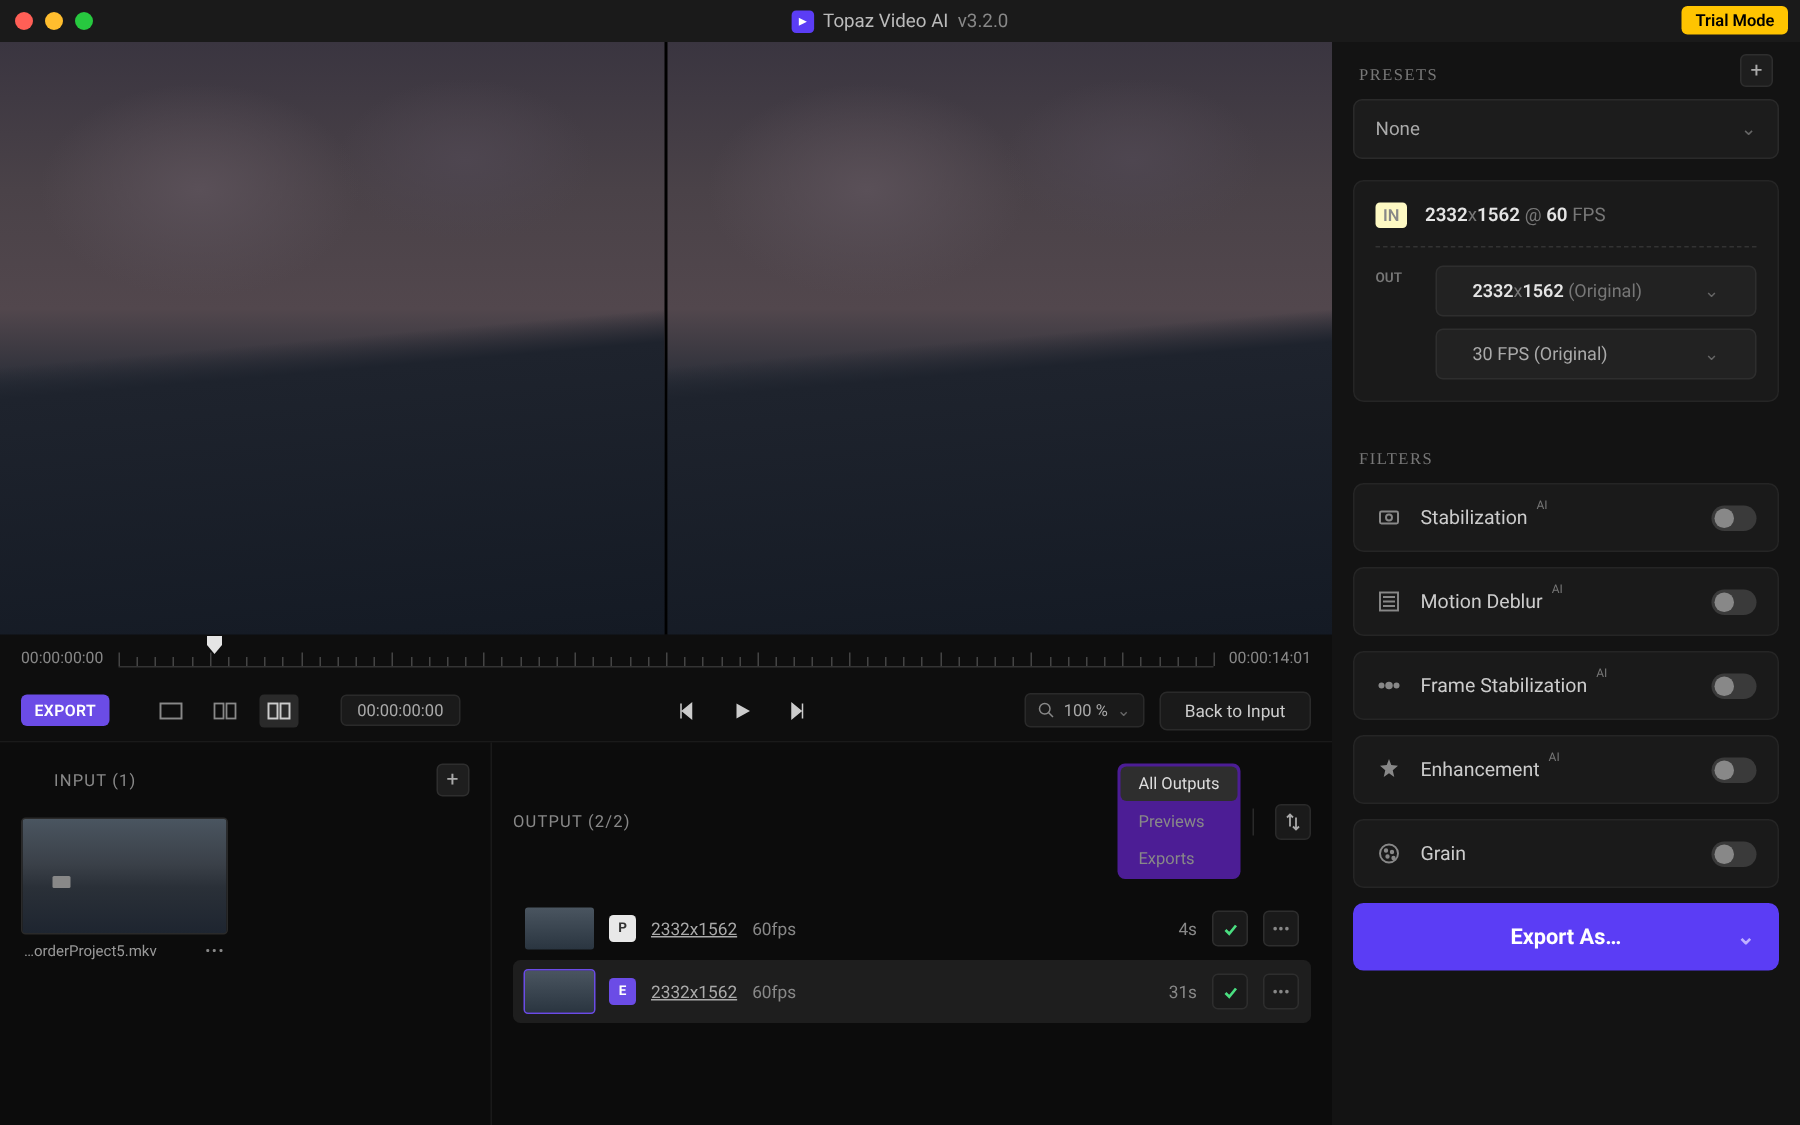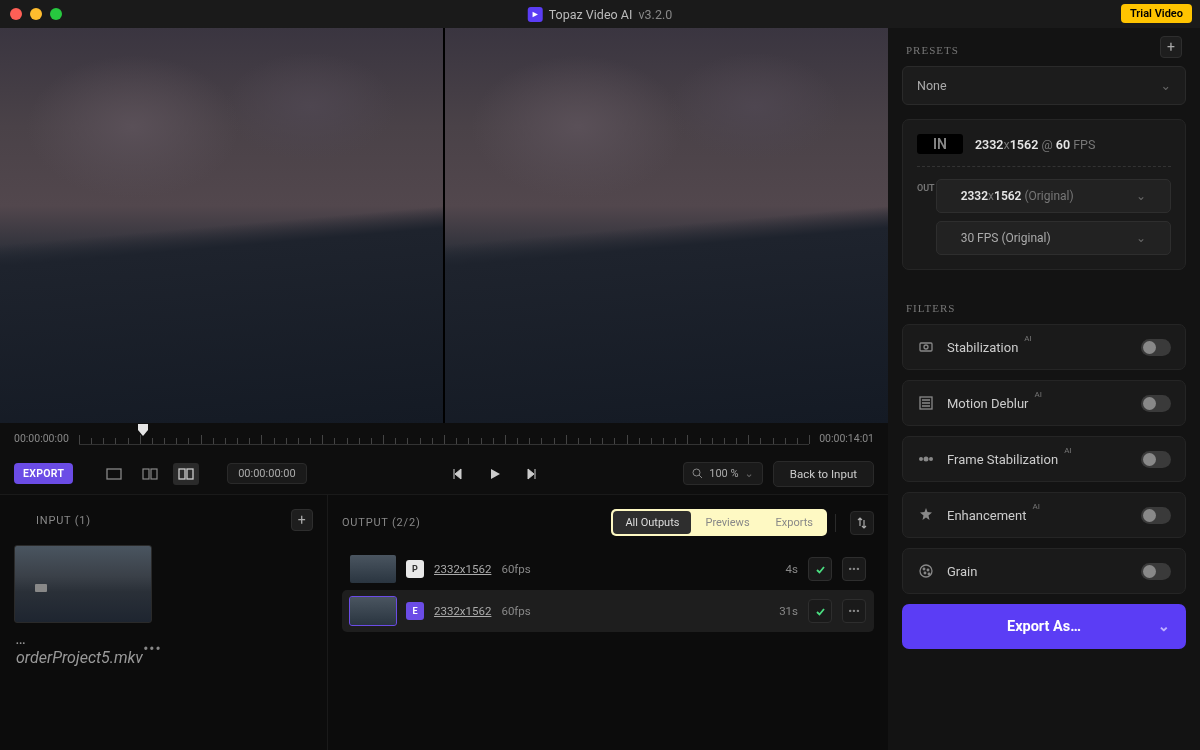--- a/index.html
+++ b/index.html
@@ -33,26 +33,26 @@
 .play-btn { width:30px; height:26px; display:flex; align-items:center; justify-content:center; color:#ccc;}
 .zoom-box { background:#1a1a1a; border:1px solid #2a2a2a; padding:4px 8px; font-size:11px; color:#aaa; border-radius:4px; display:flex; align-items:center; gap:6px;}
 .back-btn { background:#1a1a1a; border:1px solid #2a2a2a; padding:5px 16px; font-size:11.5px; color:#ccc; border-radius:5px;}
 .bottom { flex:1; display:flex; background:#0c0c0c;}
 .input-panel { width:328px; padding:14px; border-right:1px solid #1a1a1a;}
 .panel-head { display:flex; justify-content:space-between; align-items:center; margin-bottom:14px; font-size:11px; letter-spacing:0.8px; color:#888;margin-left:22px;}
 .add-btn { width:22px; height:22px; background:#1e1e1e; border:1px solid #2e2e2e; border-radius:4px; display:flex; align-items:center; justify-content:center; color:#aaa; font-size:14px;}
 .input-thumb { width:138px; }
 .thumb-img { width:138px; height:78px; background:linear-gradient(180deg,#4a5560 0%,#3a4048 40%,#2a3038 60%,#1e2530 100%); border-radius:3px; border:1px solid #2a2a2a; position:relative;}
 .thumb-img::after{content:"";position:absolute;left:20px;top:38px;width:12px;height:8px;background:#888;border-radius:1px;}
-.thumb-label { display:flex; align-items:center; justify-content:space-between; font-size:16px; color:#999; margin-top:6px; padding:0 2px;font-style:italic;}
+.thumb-label { display:flex; align-items:center; justify-content:space-between; font-size:10px; color:#999; margin-top:6px; padding:0 2px;}
 .more-dots { color:#888; letter-spacing:1px;}
 .output-panel { flex:1; padding:14px;}
 .out-head { display:flex; align-items:center; justify-content:space-between; margin-bottom:12px;}
 .out-title { font-size:11px; letter-spacing:0.8px; color:#888;}
-.tabs { display:flex; gap:2px; background:#fef9c3; border-radius:5px; padding:2px;}
+.tabs { display:flex; gap:2px; background:#4c1d95; border-radius:5px; padding:2px;flex-direction:column;}
 .tab { font-size:11px; padding:5px 12px; color:#888; border-radius:4px;}
 .tab.active { background:#2e2e2e; color:#ddd;}
 .sort-btn { width:24px; height:24px; background:#1a1a1a; border:1px solid #2a2a2a; border-radius:4px; display:flex; align-items:center; justify-content:center; margin-left:6px; color:#888; font-size:12px;}
 .out-row { display:flex; align-items:center; gap:10px; padding:7px 8px; border-radius:5px; font-size:11.5px; color:#888;}
 .out-row.sel { background:#1e1e1e;}
 .out-thumb { width:46px; height:28px; background:linear-gradient(180deg,#4a5560,#2a3540); border-radius:2px;}
 .out-thumb.sel { outline:1.5px solid #6b4ce6;}
 .badge { width:18px; height:18px; border-radius:3px; display:flex; align-items:center; justify-content:center; font-size:9px; font-weight:700; color:#fff;}
 .badge.p { background:#e8e8e8; color:#333;}
 .badge.e { background:#6b4ce6;}
@@ -62,24 +62,24 @@
 .check-btn svg { stroke:#4ade80;}
 .menu-btn { width:24px; height:24px; background:#1a1a1a; border:1px solid #2e2e2e; border-radius:4px; display:flex; align-items:center; justify-content:center; color:#888;}
 .sidebar { width:312px; background:#131313; overflow-y:auto; padding-bottom:0;}
 .section-label { font-size:11px; letter-spacing:1px; color:#777; padding:16px 18px 10px;font-family:Liberation Serif, serif;}
 .preset-row { display:flex; align-items:center; justify-content:space-between; padding:0 18px 0 18px;}
 .add-preset { width:22px; height:22px; background:#1e1e1e; border:1px solid #2e2e2e; border-radius:4px; display:flex; align-items:center; justify-content:center; color:#aaa; font-size:14px;}
 .select-box { margin:0 14px 14px; background:#1c1c1c; border:1px solid #2a2a2a; border-radius:6px; padding:11px 14px; display:flex; justify-content:space-between; align-items:center; font-size:12.5px; color:#aaa;}
 .chevron { color:#666;}
 .video-card { margin:0 14px 16px; background:#1a1a1a; border:1px solid #252525; border-radius:7px; padding:14px;}
 .video-in-row { display:flex; align-items:center; gap:12px; font-size:12.5px; padding-bottom:12px; border-bottom:1px dashed #333;}
-.io-badge { font-size:14px; background:#000000; color:#888; padding:2px 16px; border-radius:3px; font-weight:600;}
+.io-badge { font-size:11px; background:#fef9c3; color:#888; padding:2px 5px; border-radius:3px; font-weight:600;}
 .bright { color:#e5e5e5; font-weight:600;}
 .dim { color:#777;}
-.video-out-sel { margin-top:12px; display:flex; gap:1px;}
+.video-out-sel { margin-top:12px; display:flex; gap:22px;}
 .out-badge { font-size:9px; color:#777; padding:4px 0; font-weight:600;}
 .out-selects { flex:1; display:flex; flex-direction:column; gap:8px;}
 .mini-select { background:#222; border:1px solid #2e2e2e; border-radius:5px; padding:9px 24px; display:flex; justify-content:space-between; align-items:center; font-size:12px; color:#aaa;}
 .filter-row { margin:0 14px 10px; background:#1a1a1a; border:1px solid #252525; border-radius:7px; padding:13px 14px; display:flex; align-items:center; gap:12px; font-size:13px; color:#ccc;}
 .filter-icon { width:18px; height:18px; display:flex; align-items:center; justify-content:center; color:#888;}
 .ai-badge { font-size:8px; color:#777; margin-left:-6px; align-self:flex-start; margin-top:-4px;}
 .toggle { margin-left:auto; width:30px; height:17px; background:#3a3a3a; border-radius:10px; position:relative;}
 .toggle::after { content:""; position:absolute; left:2px; top:2px; width:13px; height:13px; background:#888; border-radius:50%;}
 .export-bar { margin:8px 14px 0; background:#5b3df5; border-radius:7px; padding:14px; display:flex; justify-content:center; align-items:center; font-size:14.5px; color:#fff; position:relative;font-weight:bold;}
 .export-bar .chevron { position:absolute; right:16px; color:#bfb0ff;}
@@ -95,21 +95,21 @@
     <div class="dot green"></div>
   </div>
   <div class="title">
     <span class="app-icon">
       <svg width="9" height="9" viewBox="0 0 10 10">
           <path d="M2 2 L8 5 L2 8 Z" fill="#fff"></path>
         </svg>
     </span>
     <span><span>Topaz Video AI</span>&nbsp;&nbsp;<span style="color:#888">v3.2.0</span></span>
   </div>
-  <div class="trial">Trial Video</div>
+  <div class="trial">Trial Mode</div>
 </div>
 
 <div class="main">
   <div class="left">
     <div class="preview">
       <div class="preview-pane">
           <div class="rock-texture"></div>
         </div>
       <div class="preview-pane">
           <div class="rock-texture"></div>

